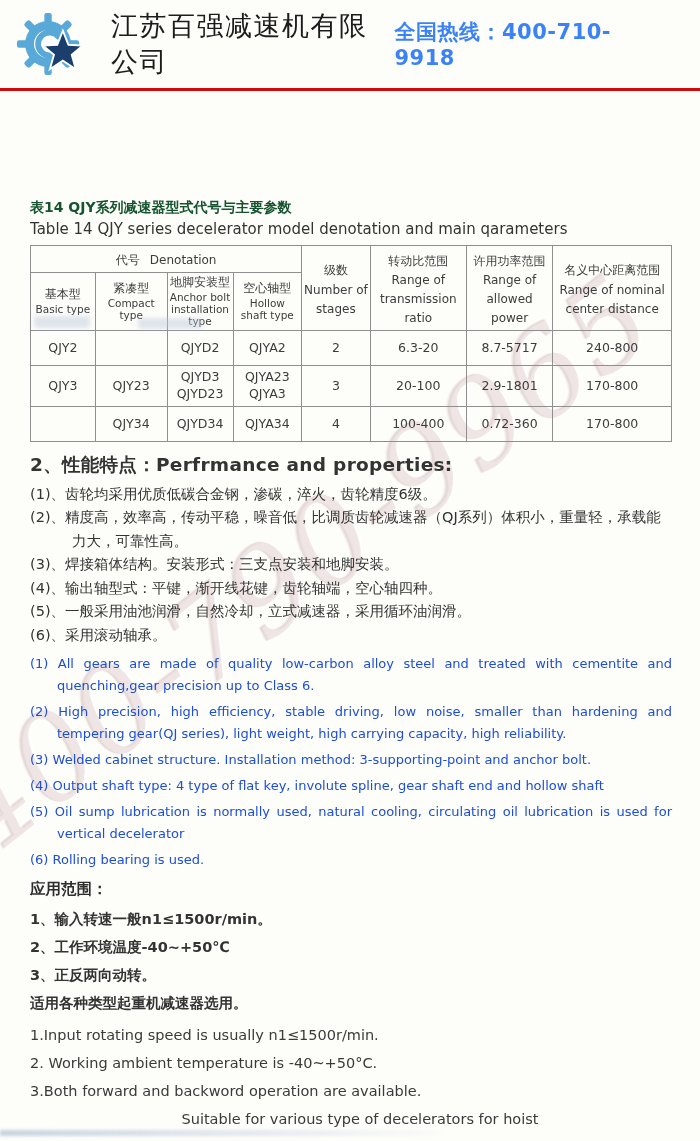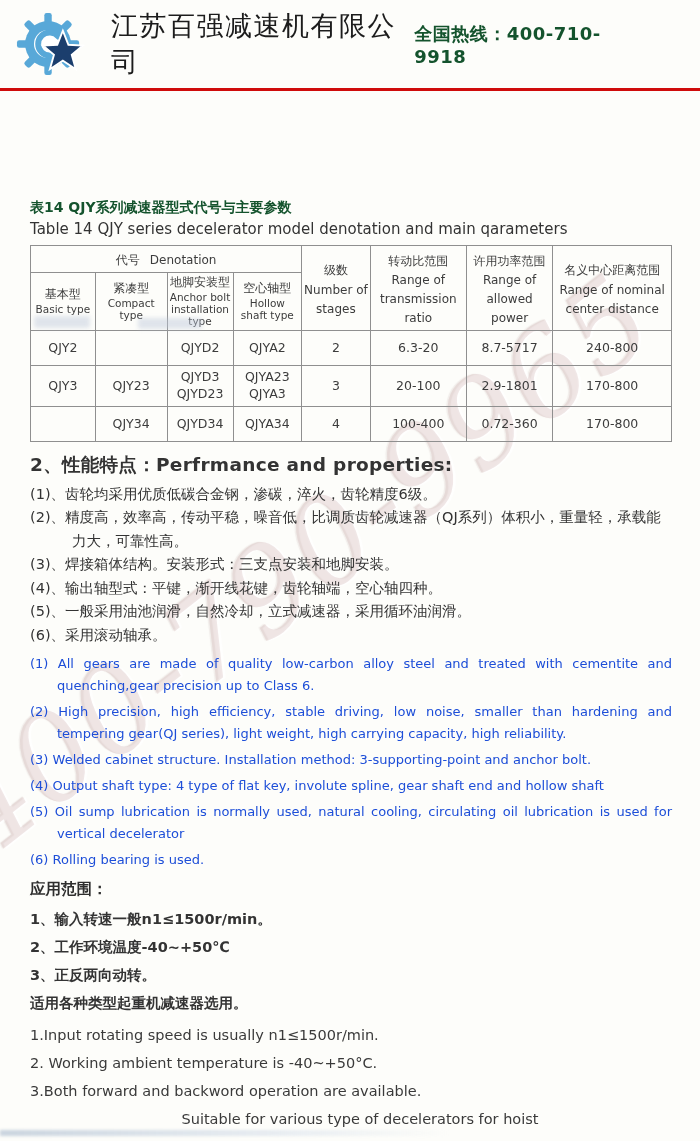--- a/index.html
+++ b/index.html
@@ -6,21 +6,21 @@
   .page {
     position:relative; width:700px; height:1141px; overflow:hidden;
     background:#fdfdfa; color:#3c3c3c;
     font-family:"DejaVu Sans","Liberation Sans",sans-serif;
   }
 
   
   .top { display:flex; align-items:center; height:88px; position:relative; z-index:2; }
   .logo-wrap { margin-left:14px; width:74px; height:74px; flex:0 0 auto; }
   .company-name { font-size:27px; color:#1c1c1c; letter-spacing:1.5px; margin-left:23px; font-weight:500; }
-  .hotline { margin-left:auto; margin-right:55px; color:#14532d; font-size:18px; font-weight:bold; letter-spacing:0.5px; }
+  .hotline { margin-left:auto; margin-right:55px; color:#3b82f6; font-size:21px; font-weight:bold; letter-spacing:0.5px; }
   .red-rule { height:3px; background:#cf0b0b; position:relative; z-index:2; }
 
   
   .watermark {
     position:absolute; left:300px; top:565px;
     transform:translate(-50%,-50%) rotate(-38deg);
     font-family:"DejaVu Serif","Liberation Serif",serif; font-style:italic;
     font-size:118px; letter-spacing:2px; white-space:nowrap;
     color:rgba(201,166,166,0.26);
     text-shadow:2px 2px 1px rgba(255,255,255,0.75), -1px -1px 1px rgba(160,120,120,0.12);

